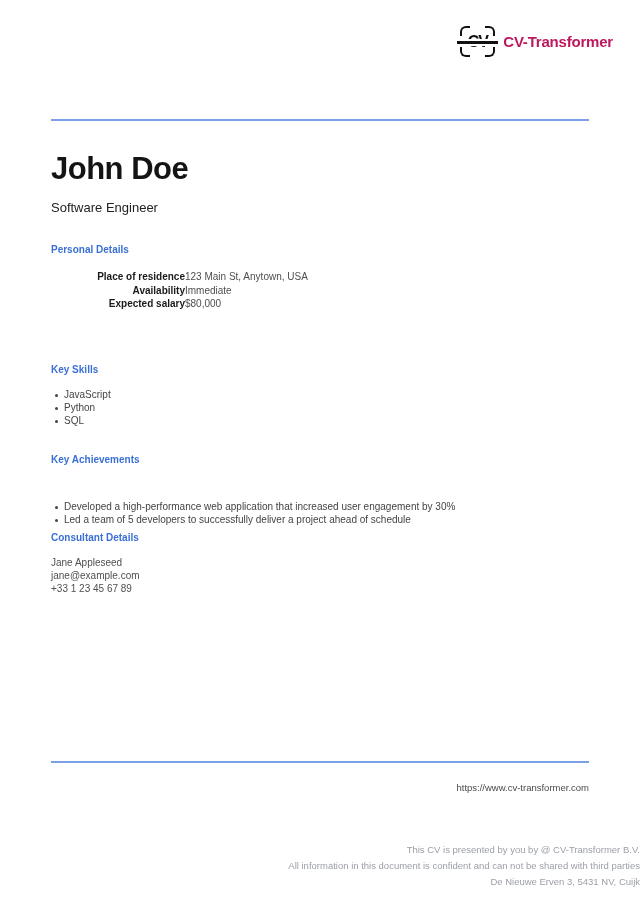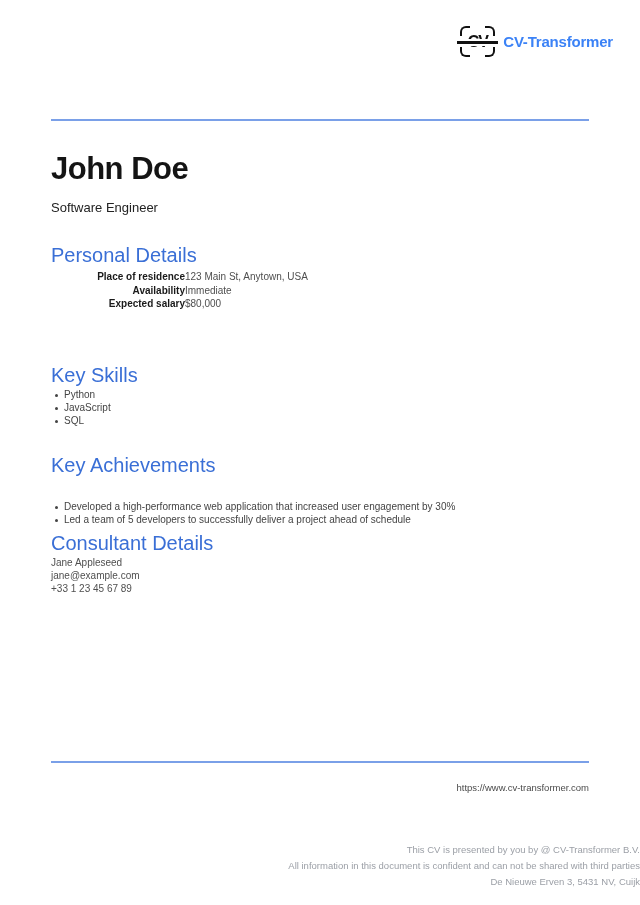--- a/index.html
+++ b/index.html
@@ -12,32 +12,32 @@
   .cv-icon { position:relative; width:35px; height:31px; }
   .corner { position:absolute; width:10px; height:10px; }
   .c-tl { top:0; left:0; border-top:2.5px solid #111; border-left:2.5px solid #111; border-top-left-radius:6px; }
   .c-tr { top:0; right:0; border-top:2.5px solid #111; border-right:2.5px solid #111; border-top-right-radius:6px; }
   .c-bl { bottom:0; left:0; border-bottom:2.5px solid #111; border-left:2.5px solid #111; border-bottom-left-radius:6px; }
   .c-br { bottom:0; right:0; border-bottom:2.5px solid #111; border-right:2.5px solid #111; border-bottom-right-radius:6px; }
   .cv-icon-text { position:absolute; inset:0; display:flex; align-items:center; justify-content:center;
     font-size:16px; font-weight:800; letter-spacing:-1px; color:#111; }
   .scan-line { position:absolute; left:-3px; right:-3px; top:15px; height:2.5px; background:#111;
     box-shadow:0 -2px 0 #fff, 0 2px 0 #fff; z-index:2; }
-  .logo-text { font-size:15px; font-weight:700; letter-spacing:-0.2px; color:#3b82f6; }
+  .logo-text { font-size:15px; font-weight:700; letter-spacing:-0.2px; color:#be185d; }
 
   
   .content { position:absolute; left:51px; right:51px; top:0; }
   .rule { position:absolute; left:0; right:0; height:2px; background:#7AA0E8; }
   .rule-top { top:119px; }
   .rule-bottom { top:761px; }
 
   .name { position:absolute; top:151px; left:0; font-size:31px; font-weight:800; letter-spacing:-0.5px; color:#141414; }
   .job-title { position:absolute; top:200px; left:0; font-size:13px; color:#222; }
 
-  .sec-heading { position:absolute; left:0; font-size:20px; font-weight:400; color:#3A6FD6; }
+  .sec-heading { position:absolute; left:0; font-size:10px; font-weight:700; color:#3A6FD6; }
   .h-personal { top:244px; }
   .h-skills { top:364px; }
   .h-achievements { top:454px; }
   .h-consultant { top:532px; }
 
   .details { position:absolute; top:270px; left:0; right:0; }
   .detail-row { display:flex; line-height:13.6px; }
   .detail-label { width:134px; font-size:10px; font-weight:700; color:#1a1a1a;text-align:right; }
   .detail-value { font-size:10px; color:#4f4f4f; }
 
@@ -90,22 +90,22 @@
         <div class="detail-value">Immediate</div>
       </div>
       <div class="detail-row">
         <div class="detail-label">Expected salary</div>
         <div class="detail-value">$80,000</div>
       </div>
     </div>
 
     <h2 class="sec-heading h-skills">Key Skills</h2>
     <ul class="blist l-skills">
+      <li>JavaScript</li>
       <li>Python</li>
-      <li>JavaScript</li>
       <li>SQL</li>
     </ul>
 
     <h2 class="sec-heading h-achievements">Key Achievements</h2>
     <ul class="blist l-achievements">
       <li>Developed a high-performance web application that increased user engagement by 30%</li>
       <li>Led a team of 5 developers to successfully deliver a project ahead of schedule</li>
     </ul>
 
     <h2 class="sec-heading h-consultant">Consultant Details</h2>

